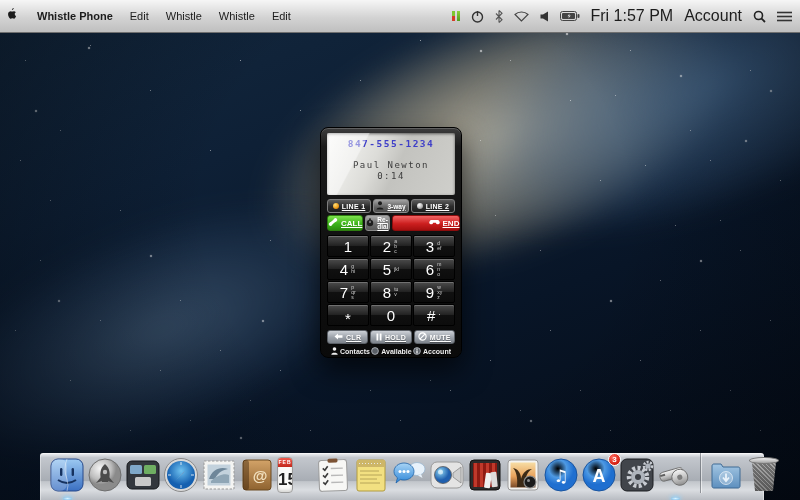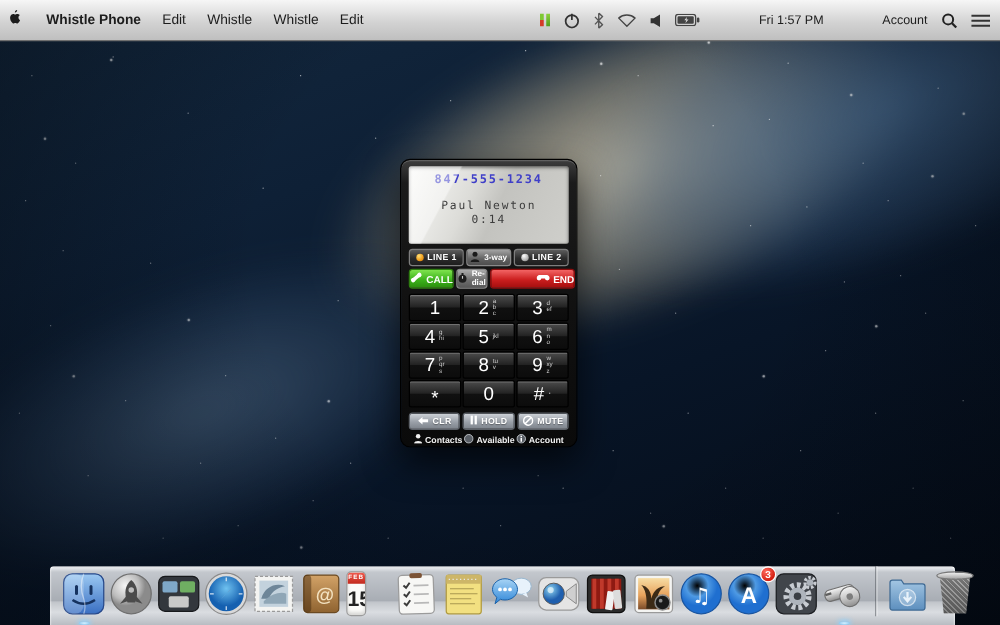--- a/index.html
+++ b/index.html
@@ -53,21 +53,21 @@
 
   
   .menubar { position:absolute; top:0; left:0; width:800px; height:19px; z-index:30;
     background:linear-gradient(#f6f6f6,#d3d3d3 55%,#bfbfbf); border-bottom:1px solid #6f6f6f;
     display:flex; align-items:center; font-size:11px; color:#1c1c1c; padding:16px 8px; }
   .mb-left { display:flex; align-items:center; gap:17px; }
   .mb-left .appname { font-weight:bold; }
   .mb-item { cursor:default; }
   .mb-right { margin-left:auto; display:flex; align-items:center; gap:11px; }
   .mb-right svg { display:block; }
-  .mb-clock, .mb-extra-title { font-size:10px;margin-left:36px; }
+  .mb-clock, .mb-extra-title { font-size:16px; }
   .levels-icon { display:flex; gap:2px; align-items:flex-end; }
   .levels-icon .bar { width:3px; height:10px; }
   .bar.b1 { background:linear-gradient(#7ec832 0 50%, #d43c28 50% 100%); }
   .bar.b2 { background:linear-gradient(#8ed23c,#4f9e1e); }
 
   
   .phone { position:absolute; left:320px; top:127px; width:142px; height:231px; z-index:20;
     background:linear-gradient(#3d3d3d 0%, #1b1b1b 8%, #101010 55%, #0a0a0a 100%);
     border:1px solid #000; border-radius:8px; box-shadow:0 12px 28px rgba(0,0,0,.65), inset 0 1px 0 rgba(255,255,255,.18);
     padding:5px 4px 4px; }
@@ -77,21 +77,21 @@
     font-family:"DejaVu Sans Mono", monospace; }
   .lcd::after { content:""; position:absolute; inset:0;
     background:linear-gradient(118deg, rgba(255,255,255,.45) 0 26%, rgba(255,255,255,0) 27%); }
   .lcd .number { padding-top:5px; font-size:9.5px; font-weight:bold; letter-spacing:1.5px; color:#3f3fc8; }
   .lcd .caller { margin-top:11px; font-size:9px; letter-spacing:1.5px; color:#3c3c3c; }
   .lcd .duration { margin-top:1px; font-size:9px; letter-spacing:1.5px; color:#3c3c3c; }
 
   .prow { display:flex; gap:2px; margin:0 2px; }
   .prow.r1 { margin-top:4px; }
   .btn { display:flex; align-items:center; justify-content:center; gap:3px; border-radius:3px;
-    color:#fff; font-weight:bold; cursor:pointer; }
+    color:#fff; font-weight:bold; cursor:pointer;text-decoration:underline; }
   .line-btn { flex:1.12; height:14px; font-size:7px; letter-spacing:.3px;
     background:linear-gradient(#5d5d5d,#2c2c2c 55%,#1e1e1e); border:1px solid #7e7e7e; }
   .dot { width:6px; height:6px; border-radius:50%; }
   .dot.amber { background:radial-gradient(circle at 35% 30%, #ffe07a, #f0a01e 55%, #c86a00); }
   .dot.gray  { background:radial-gradient(circle at 35% 30%, #ffffff, #b9b9b9 55%, #6e6e6e); }
   .threeway-btn { flex:.9; height:14px; font-size:6.5px;
     background:linear-gradient(#a2a2a2,#616161 60%,#4e4e4e); border:1px solid #8a8a8a; }
   .prow.r2 { margin-top:2px; }
   .call-btn { flex:1.12; height:16px; font-size:8px;
     background:linear-gradient(#7fe34e,#3db31c 55%,#2b8f0e); border:1px solid #2e7d10; }

